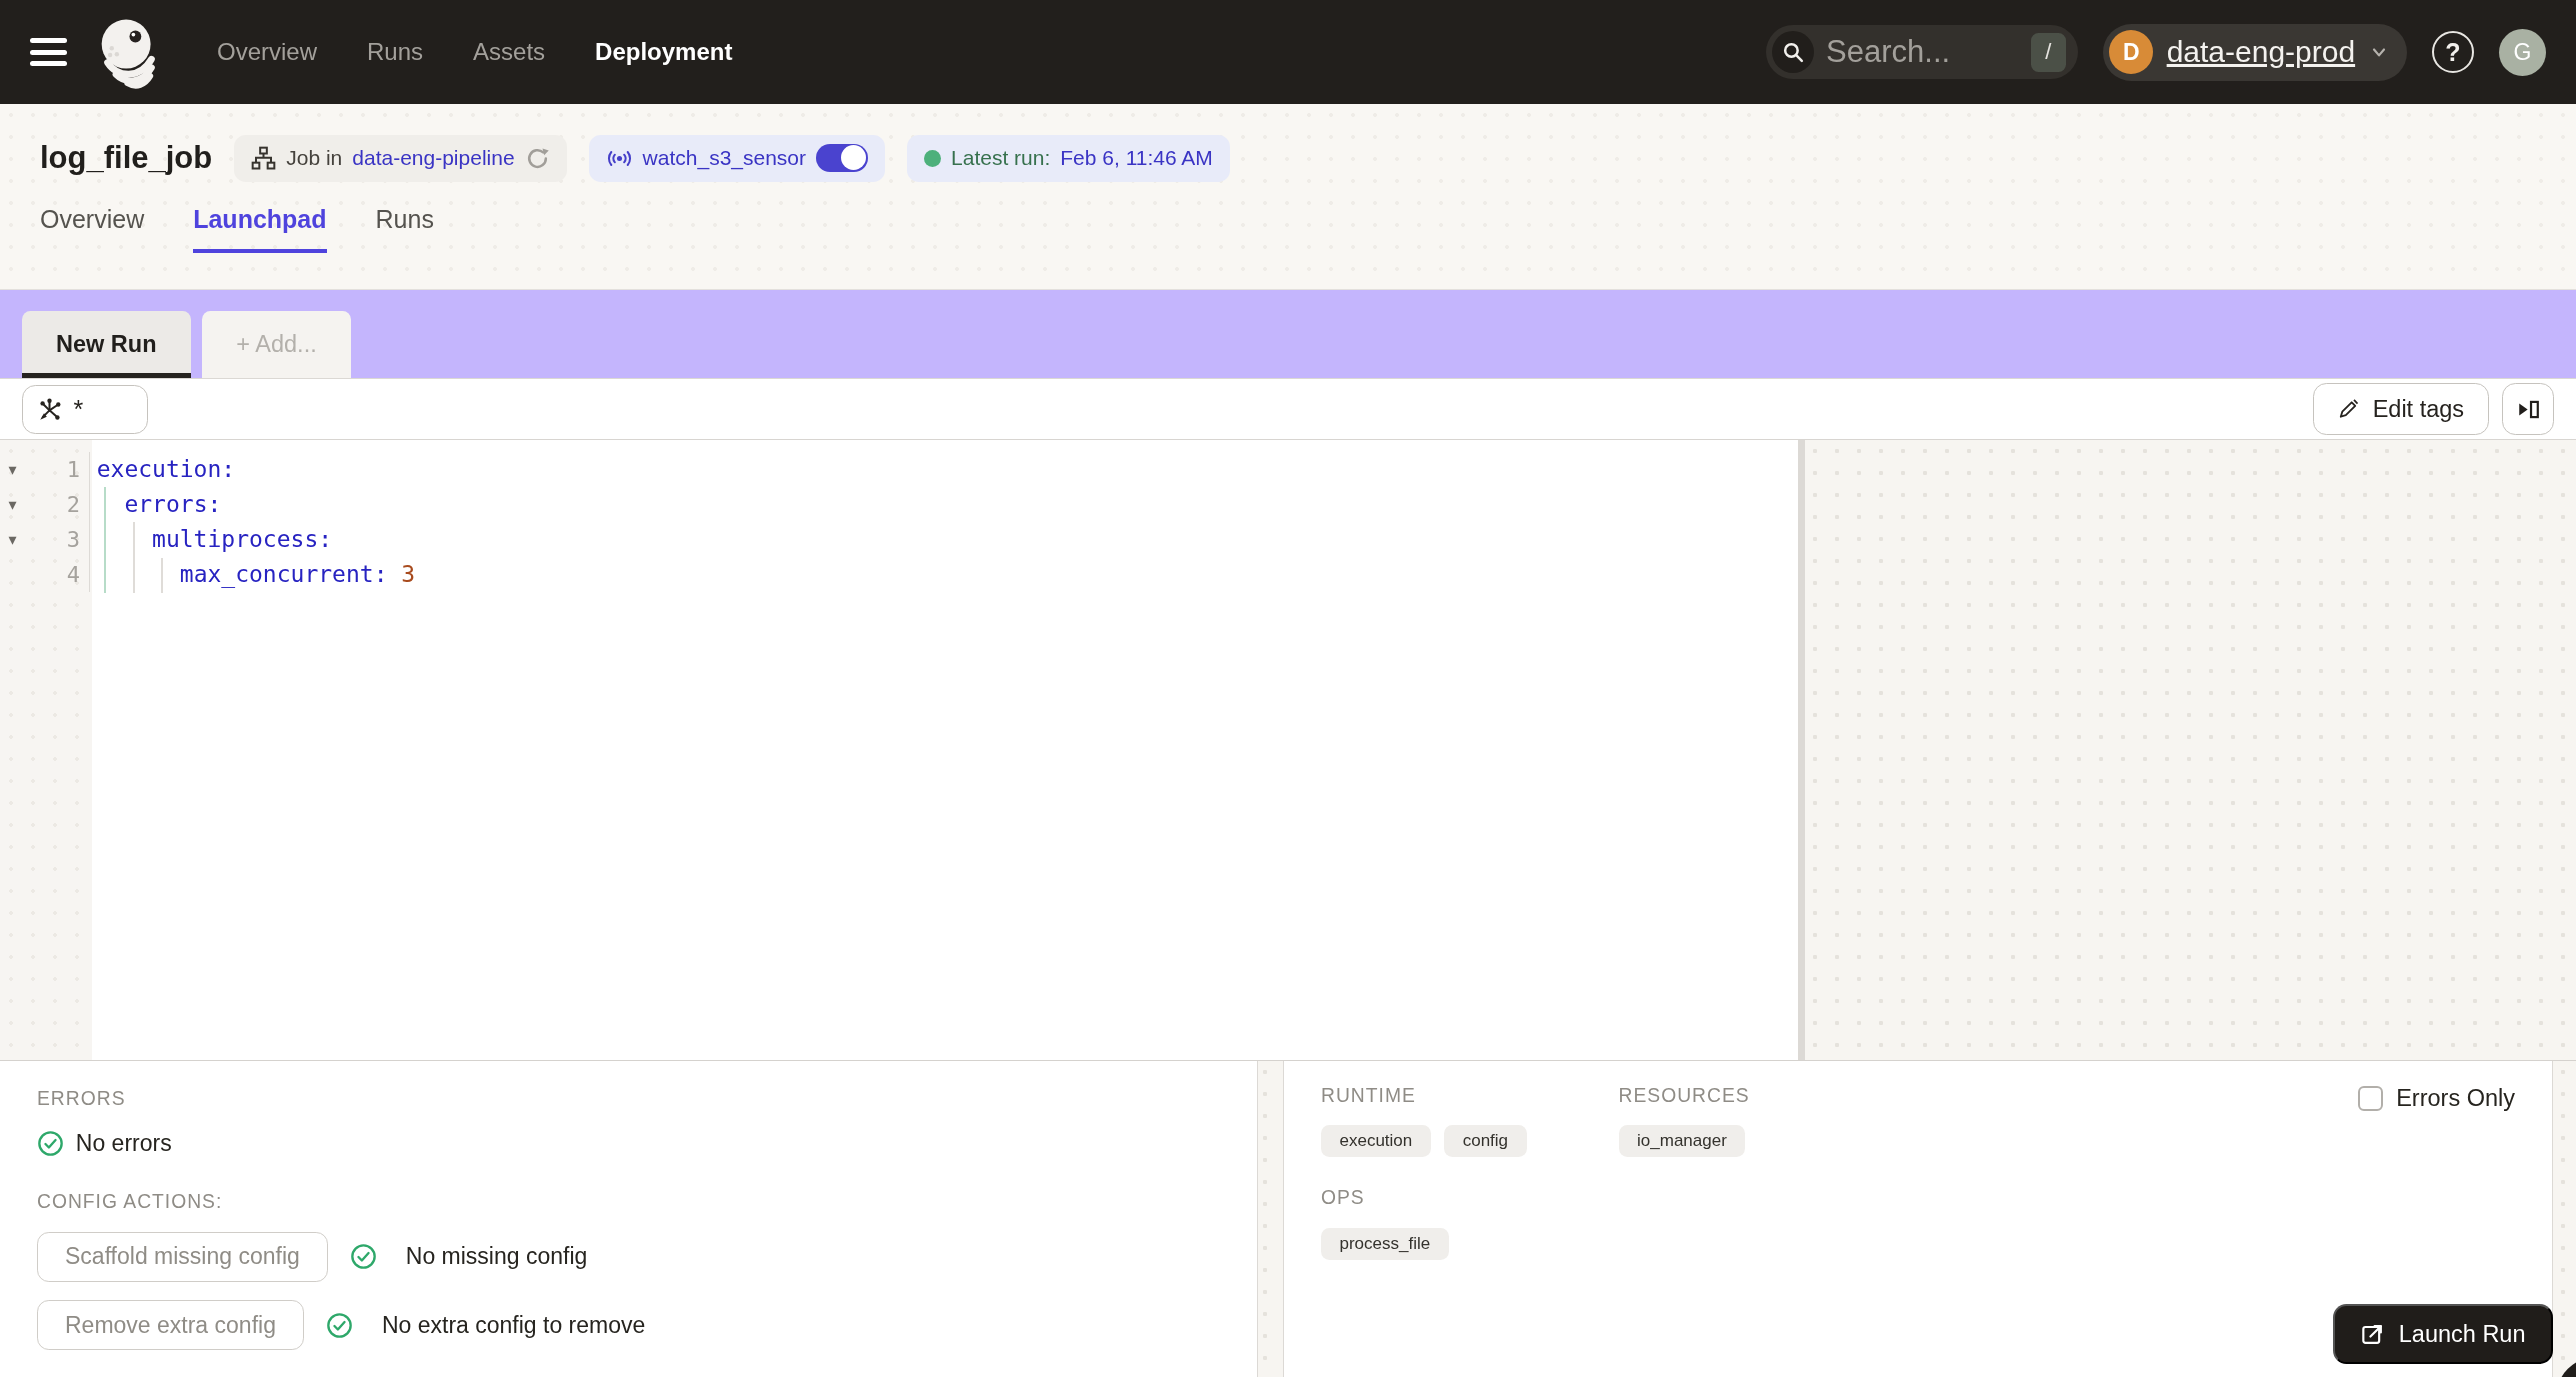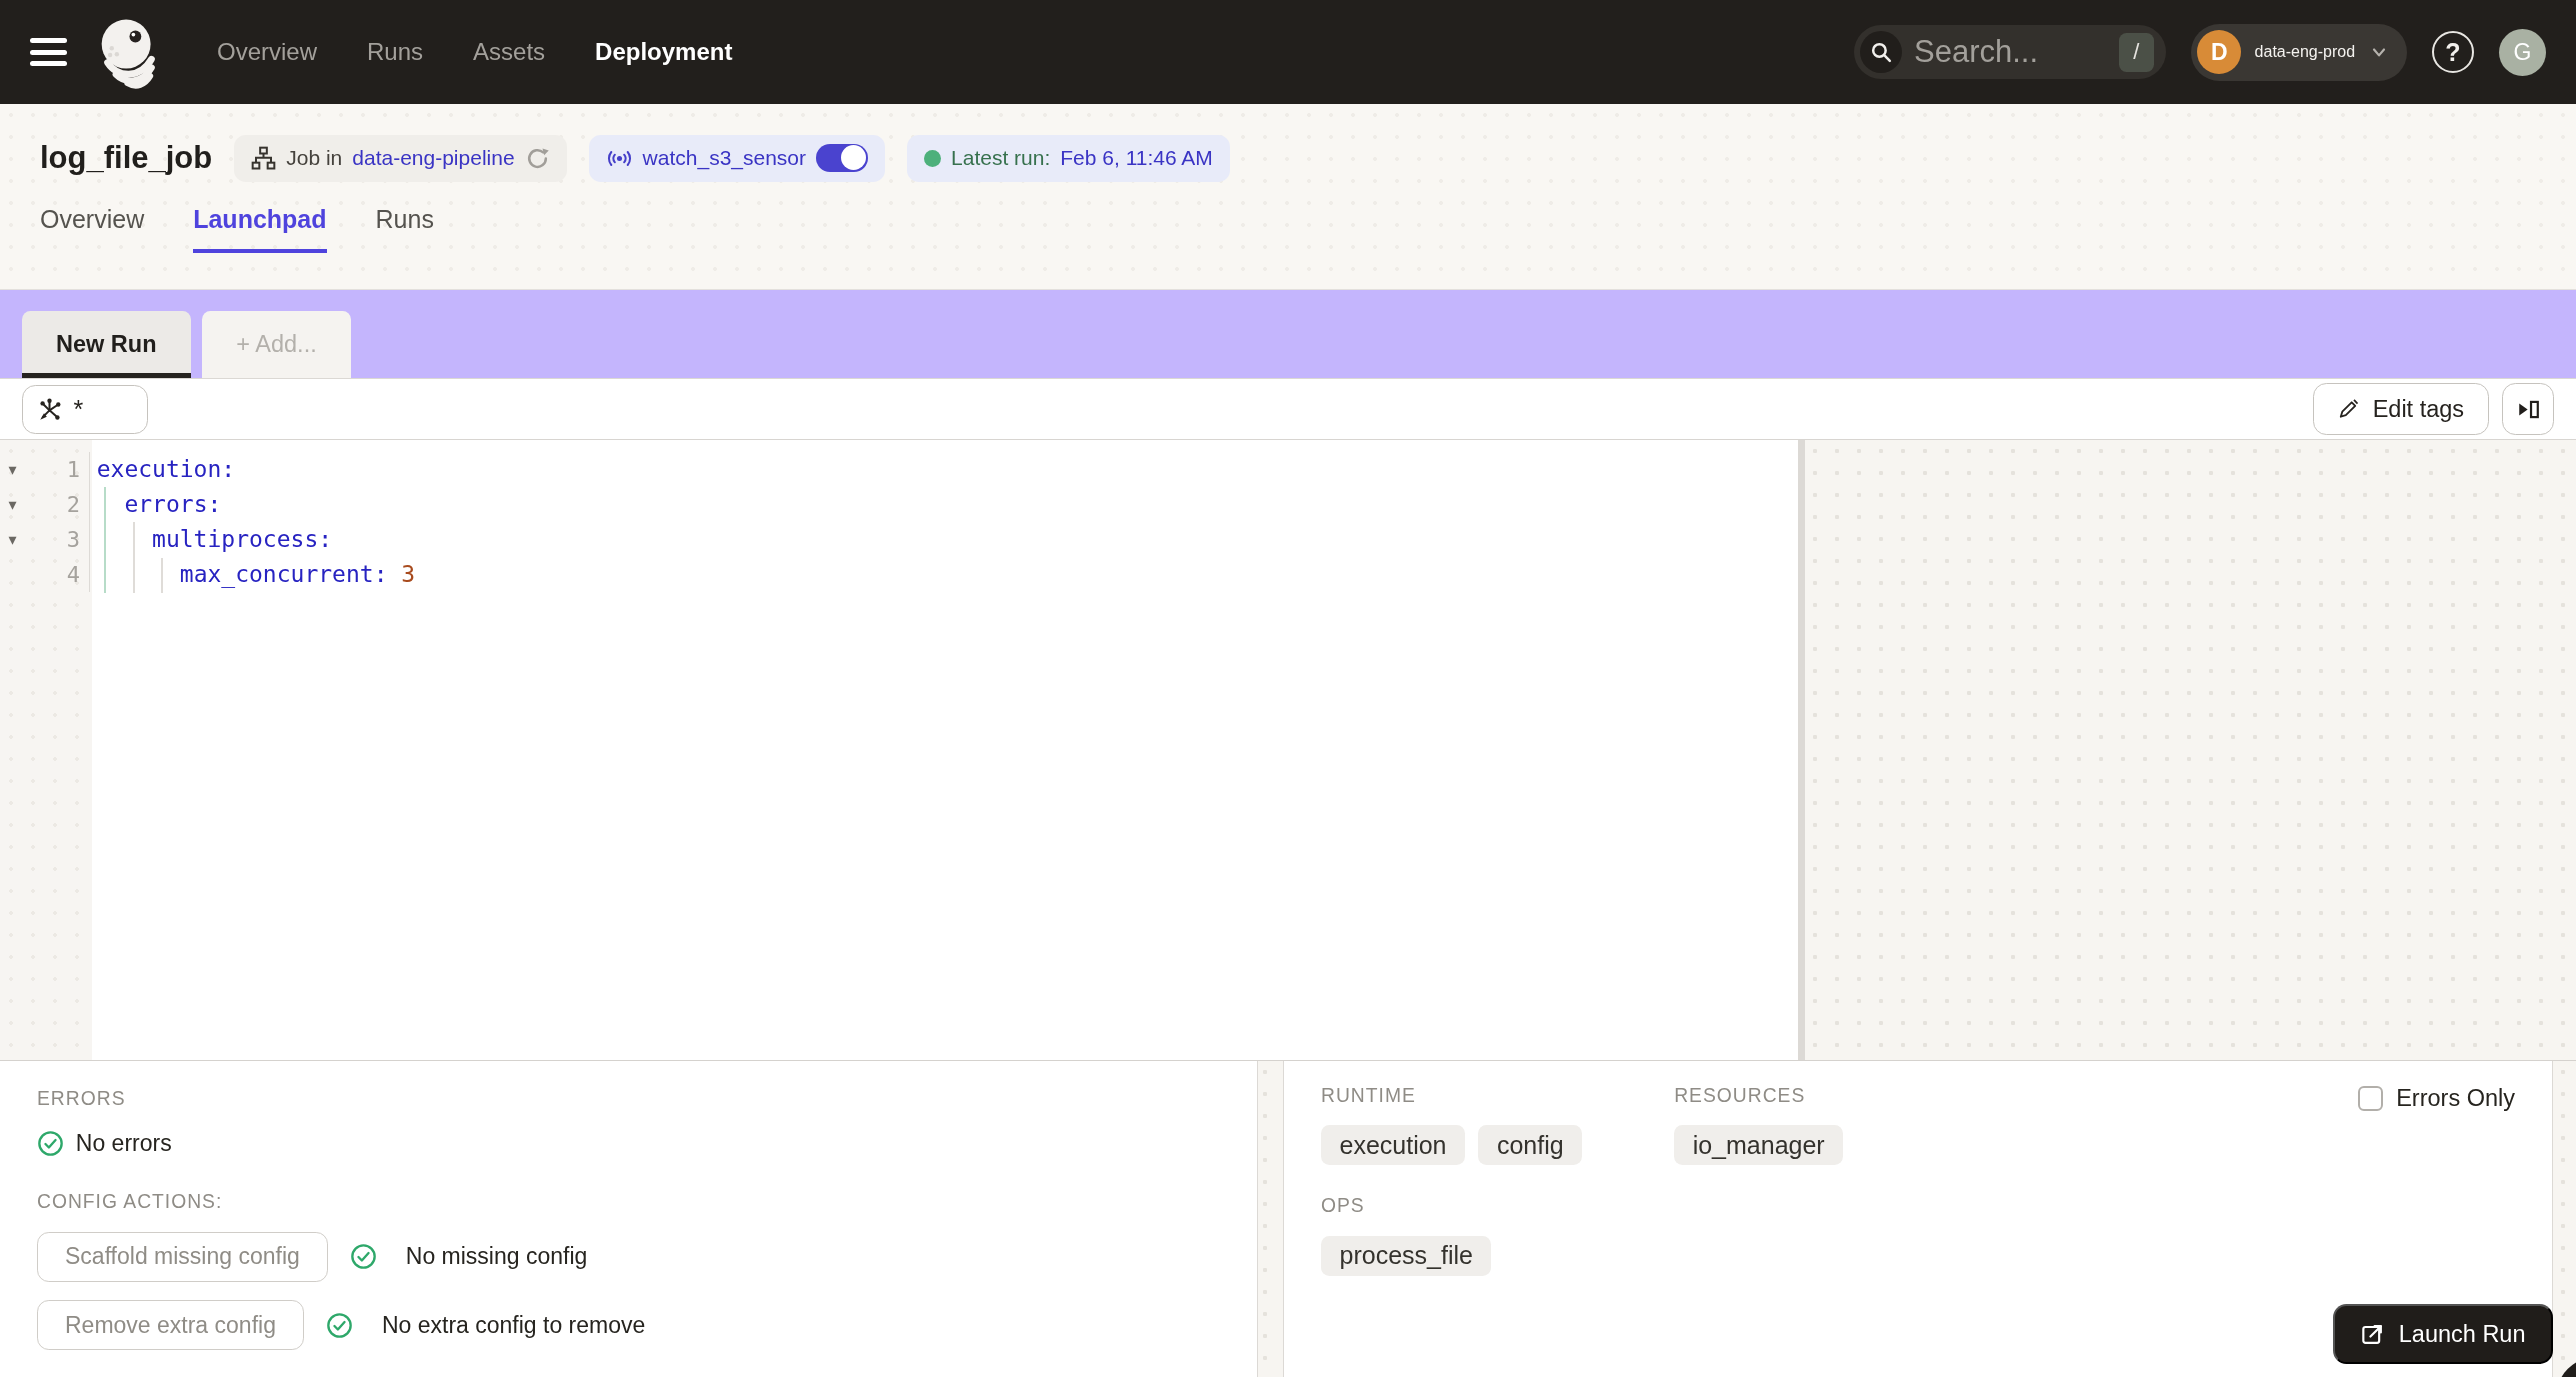--- a/index.html
+++ b/index.html
@@ -21,21 +21,21 @@
             display:flex; align-items:center; padding:0 11.8px 0 6.7px; }
   .search .mag { width:42px; height:42px; border-radius:50%; background:#211e1b;
                  display:flex; align-items:center; justify-content:center; flex:0 0 auto; }
   .search .ph { font-size:31px; color:#a3a09b; margin-left:11.8px; flex:1; }
   .search .slash { width:35px; height:39px; border-radius:7.6px; background:#4b5047; color:#e6e4e0;
                    font-size:22px; display:flex; align-items:center; justify-content:center; }
   .wspill { height:57px; border-radius:28.5px; background:#3a3733; display:flex; align-items:center;
             padding:0 18.5px 0 6.7px; gap:13.4px; cursor:pointer; }
   .wspill .dcirc { width:44px; height:44px; border-radius:50%; background:#d88b37; color:#fff;
                    font-size:23px; font-weight:bold; display:flex; align-items:center; justify-content:center; }
-  .wspill .wsname { color:#f4f2ef; font-size:16px; }
+  .wspill .wsname { color:#f4f2ef; font-size:30px;text-decoration:underline; }
   .help { width:42px; height:42px; border-radius:50%; border:2.5px solid #e8e6e2; color:#f2f0ed;
           font-size:25px; font-weight:bold; display:flex; align-items:center; justify-content:center; cursor:pointer; }
   .avatar { width:47px; height:47px; border-radius:50%; background:#a9b1a3; color:#fff;
             font-size:23px; display:flex; align-items:center; justify-content:center; cursor:pointer; }
 
   
   .header { position:absolute; left:0; top:104px; width:2576px; height:186px;
             background-color:#f9f7f3;
             background-image:radial-gradient(#efece7 1.8px, transparent 2.2px);
             background-size:22px 22px;
@@ -112,21 +112,21 @@
   .card.right { left:1283px; width:1270px; border-left:1.7px solid #dcd9d5; border-right:1.7px solid #dcd9d5; padding:23.5px 37px; }
   .seclabel { font-size:19.3px; color:#8f8c86; letter-spacing:1px; }
   .statusrow { display:flex; align-items:center; gap:11.8px; margin-top:20px; font-size:23px; color:#26241f; }
   .actrow { display:flex; align-items:center; gap:22px; margin-top:18.5px; }
   .dbtn { height:50px; border:1.7px solid #d0cdc8; border-radius:11.8px; background:#fff;
           padding:0 27px; font-size:23px; color:#8f8c86; display:flex; align-items:center; cursor:default; }
   .statmsg { display:flex; align-items:center; gap:29px; font-size:23px; color:#26241f; }
   .rc-top { display:flex; align-items:flex-start; }
   .cols { display:flex; gap:92px; }
   .col .tagrow { display:flex; gap:13.4px; margin-top:18.5px; }
-  .tag { height:40px; border-radius:8.4px; background:#f0eeeb; color:#34322d; font-size:25px;
+  .tag { height:32px; border-radius:8.4px; background:#f0eeeb; color:#34322d; font-size:17px;
          display:flex; align-items:center; padding:0 18.5px; }
   .errorsonly { margin-left:auto; display:flex; align-items:center; gap:13.4px; font-size:23.5px; color:#26241f; }
   .cbox { width:25px; height:25px; border:2.5px solid #b2afaa; border-radius:5.9px; background:#fff; cursor:pointer; }
   .opsblock { margin-top:30px; }
 
   .launchbtn { position:absolute; right:23.5px; bottom:12.6px; height:60px; background:#201d1a; color:#fff;
                border-radius:13.4px; display:flex; align-items:center; gap:13.4px; padding:0 25px;
                font-size:23.5px; cursor:pointer; }
   .cornerarc { position:absolute; left:2556px; top:1357px; width:81px; height:81px;
                border-radius:50%; background:#201d1a; }

